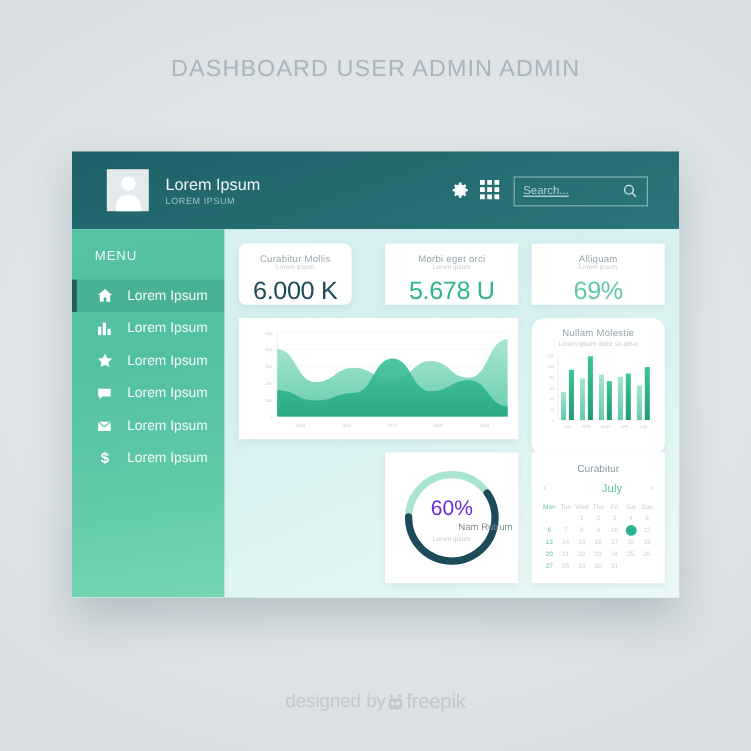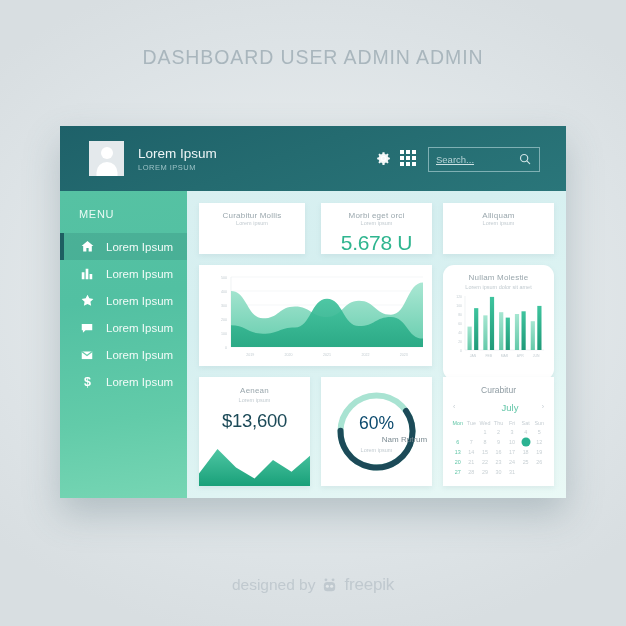--- a/index.html
+++ b/index.html
@@ -38,21 +38,21 @@
     position: absolute;
     top: 575px;
     left: 0;
     width: 626px;
     text-align: center;
     color: #c0c9cf;
     font-size: 15.5px;
     display: flex;
     align-items: center;
     justify-content: center;
-    gap: 6px;
+    gap: 0;
   }
   #footer .fp-brand { font-weight: normal; font-size: 17px; letter-spacing: -0.2px;}
   #footer .fp-logo { display:inline-block; width:17px; height:17px; position:relative; }
 
   
   #dashboard {
     position: absolute;
     left: 60px;
     top: 126px;
     width: 506px;
@@ -209,21 +209,21 @@
     color: #c2cbd0;
     font-size: 5.5px;
   }
   .stat-value {
     text-align: center;
     font-size: 21px;
     letter-spacing: -0.3px;
   }
 
   
-  #stat-0 { left: 12px; top: 12px; width: 106px; height: 51px; }
+  #stat-0 { left: 12px; top: 12px; width: 94px; height: 51px; border-radius: 6px; }
   #stat-1 { left: 134px; top: 12px; width: 111px; height: 51px; }
   #stat-2 { left: 256px; top: 12px; width: 111px; height: 51px; }
   .stat-card .card-title { margin-top: 8px; }
   .stat-card .stat-value { margin-top: 5px; }
 
   
   #area-card { left: 12px; top: 74px; width: 233px; height: 101px; }
   #area-chart { position:absolute; left: 6px; top: 7px; width: 221px; height: 88px; }
 
   
@@ -237,21 +237,21 @@
   #aenean-card .card-title { margin-top: 9px; }
   #aenean-card .card-sub { margin-top: 2px; }
   #aenean-card .stat-value { margin-top: 7px; font-size: 18.5px; color: #1c4a58; }
   #aenean-spark { position: absolute; left: 0; bottom: 0; width: 111px; height: 45px; }
 
   
   #donut-card { left: 134px; top: 186px; width: 111px; height: 109px; }
   #donut-wrap { position: absolute; left: 0; top: 0; width: 111px; height: 109px; }
   #donut-pct {
     position: absolute; left: 0; top: 36px; width: 111px;
-    text-align: center; font-size: 17.5px; color: #0c4a6e;
+    text-align: center; font-size: 17.5px; color: #6d28d9;
   }
   #donut-name {
     position: absolute; left: 0; top: 58px; width: 111px;
     text-align: center; font-size: 8px; color: #7d8c93; padding-left: 28px;
   }
   #donut-sub {
     position: absolute; left: 0; top: 70px; width: 111px;
     text-align: center; font-size: 5.5px; color: #c2cbd0;
   }
 
@@ -401,29 +401,31 @@
       </span>
       <span class="mi-label">Lorem Ipsum</span>
     </div>
   </div>
 
   <div id="content">
 
     <div class="card stat-card" id="stat-0">
       <div class="card-title">Curabitur Mollis</div>
       <div class="card-sub">Lorem ipsum</div>
+      <div class="stat-value" style="color:#1c4a58">6.000 K</div>
     </div>
     <div class="card stat-card" id="stat-1">
       <div class="card-title">Morbi eget orci</div>
       <div class="card-sub">Lorem ipsum</div>
       <div class="stat-value" style="color:#2fb58f">5.678 U</div>
     </div>
     <div class="card stat-card" id="stat-2">
       <div class="card-title">Alliquam</div>
       <div class="card-sub">Lorem ipsum</div>
+      <div class="stat-value" style="color:#62c8a7">69%</div>
     </div>
 
     <div class="card" id="area-card">
       <svg id="area-chart" viewBox="0 0 221 88" preserveAspectRatio="none">
           <line x1="26" y1="75" x2="218" y2="75" stroke="#eef2f3" stroke-width="0.6"></line>
           <text x="22" y="76.8" text-anchor="end" font-size="3.6" fill="#c3ccd1" font-family="Liberation Sans, sans-serif">0</text>
           <line x1="26" y1="61" x2="218" y2="61" stroke="#eef2f3" stroke-width="0.6"></line>
           <text x="22" y="62.8" text-anchor="end" font-size="3.6" fill="#c3ccd1" font-family="Liberation Sans, sans-serif">100</text>
           <line x1="26" y1="47" x2="218" y2="47" stroke="#eef2f3" stroke-width="0.6"></line>
           <text x="22" y="48.8" text-anchor="end" font-size="3.6" fill="#c3ccd1" font-family="Liberation Sans, sans-serif">200</text>
@@ -488,34 +490,20 @@
           <text x="55.5" y="64" text-anchor="middle" font-size="3.4" fill="#c3ccd1" font-family="Liberation Sans, sans-serif">MAR</text>
           <rect x="65.9" y="21" width="4.2" height="36" fill="url(#bL)"></rect>
           <rect x="72.50000000000001" y="18.299999999999997" width="4.2" height="38.7" fill="url(#bD)"></rect>
           <text x="71.30000000000001" y="64" text-anchor="middle" font-size="3.4" fill="#c3ccd1" font-family="Liberation Sans, sans-serif">APR</text>
           <rect x="81.7" y="28.2" width="4.2" height="28.8" fill="url(#bL)"></rect>
           <rect x="88.30000000000001" y="12.899999999999999" width="4.2" height="44.1" fill="url(#bD)"></rect>
           <text x="87.10000000000001" y="64" text-anchor="middle" font-size="3.4" fill="#c3ccd1" font-family="Liberation Sans, sans-serif">JUN</text>
         </svg>
     </div>
 
-    <div class="card" id="aenean-card">
-      <div class="card-title">Aenean</div>
-      <div class="card-sub">Lorem ipsum</div>
-      <div class="stat-value">$13,600</div>
-      <svg id="aenean-spark" viewBox="0 0 111 45" preserveAspectRatio="none">
-          <defs>
-            <linearGradient id="sparkG" x1="0" y1="0" x2="0" y2="1">
-              <stop offset="0%" stop-color="#4ec6a3"></stop>
-              <stop offset="100%" stop-color="#19a079"></stop>
-            </linearGradient>
-          </defs>
-          <path d="M0,45 L0,32.4 L18.5,8.04 L37,26.52 L55.5,37.44 L74,18.96 L92.5,30.72 L111,14.760000000000002 L111,45 Z" fill="url(#sparkG)"></path>
-        </svg>
-    </div>
 
     <div class="card" id="donut-card">
       <svg id="donut-wrap" viewBox="0 0 111 109">
           <circle cx="55.5" cy="54.5" r="36" fill="none" stroke="#a9e3d2" stroke-width="6"></circle>
           <circle cx="55.5" cy="54.5" r="36" fill="none" stroke="#1c4a58" stroke-width="6" stroke-dasharray="135.71680263507906 226.1946710584651" stroke-linecap="round" transform="rotate(-35 55.5 54.5)"></circle>
         </svg>
       <div id="donut-pct">60%</div>
       <div id="donut-name">Nam Rutrum</div>
       <div id="donut-sub">Lorem ipsum</div>
     </div>

